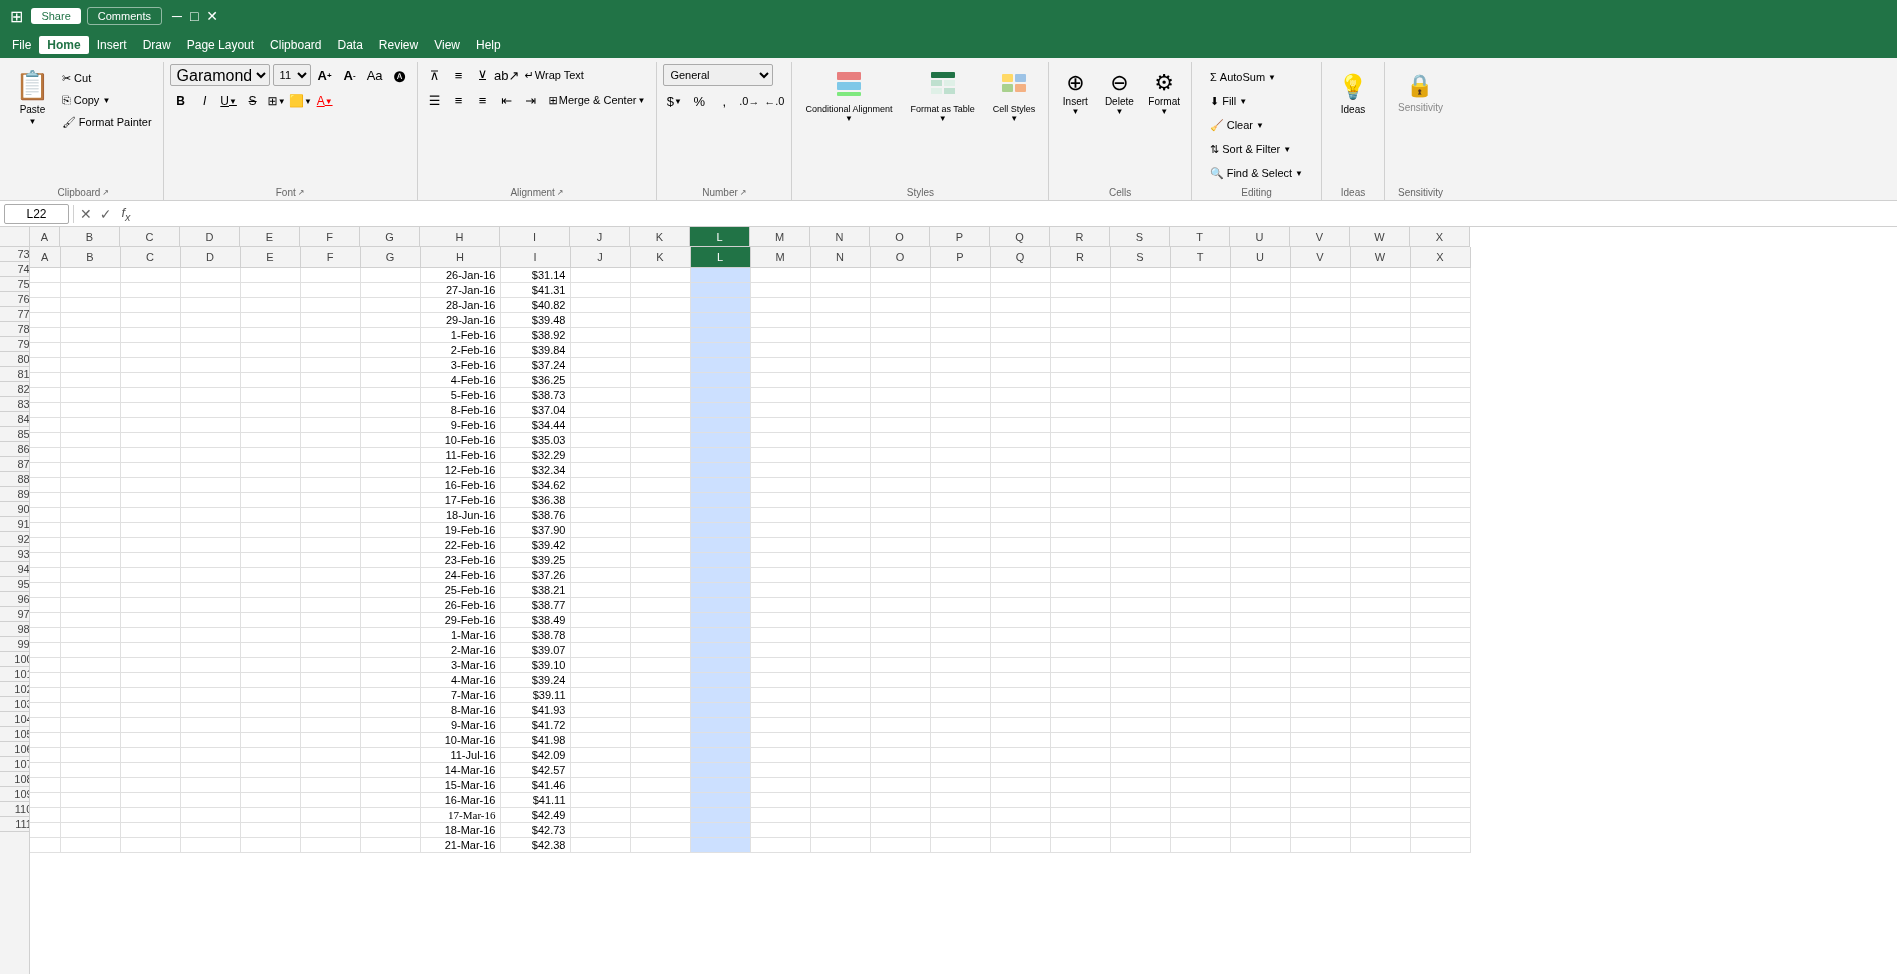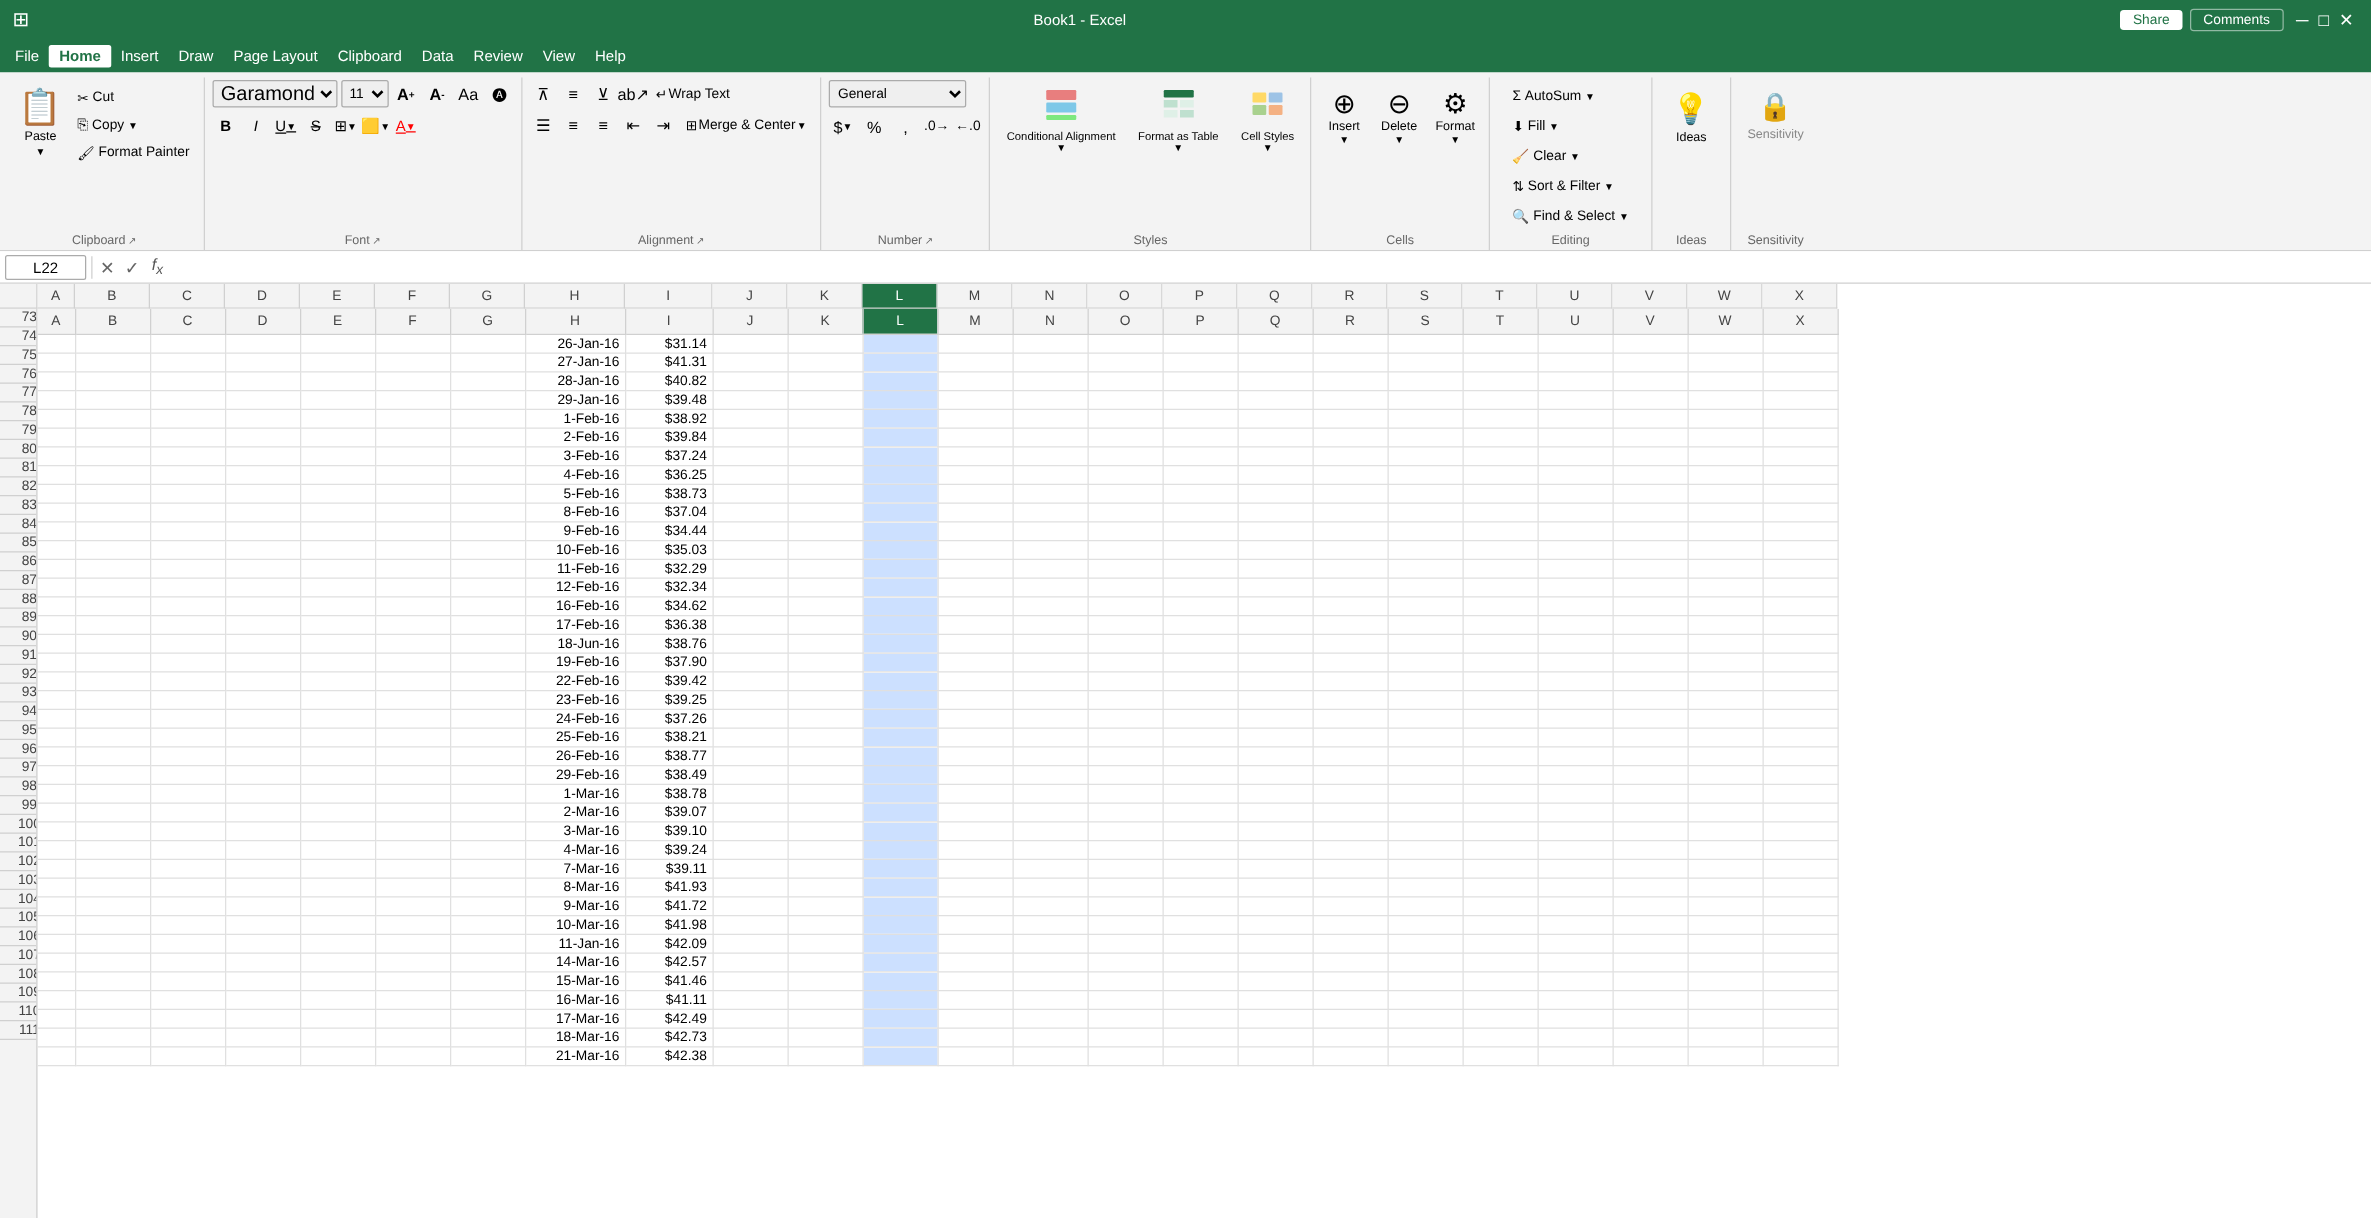--- a/index.html
+++ b/index.html
@@ -368,21 +368,20 @@
     .grid-table td.date-cell { text-align: right; }
     .grid-table td.money-cell { text-align: right; }
     .grid-table td.empty-cell { }
     .grid-table td.l-col { background: #cce0ff; }
   </style>
 </head>
 <body>
 
 <div class="title-bar">
   <span style="font-size:16px; margin-right:8px;">⊞</span>
-  <span style="flex:1;text-align:center;">Book1 - Excel</span>
   <button style="background:#fff;color:#217346;border:none;padding:2px 10px;border-radius:3px;font-size:11px;cursor:pointer;margin-right:6px;">Share</button>
   <button style="background:transparent;color:#fff;border:1px solid rgba(255,255,255,0.5);padding:2px 10px;border-radius:3px;font-size:11px;cursor:pointer;margin-right:6px;">Comments</button>
   <span style="font-size:14px;cursor:pointer;margin:0 4px;">─</span>
   <span style="font-size:14px;cursor:pointer;margin:0 4px;">□</span>
   <span style="font-size:14px;cursor:pointer;margin:0 4px;">✕</span>
 </div>
 
 <div class="menu-bar" id="menuBar">
     <span class="menu-item">File</span>
     <span class="menu-item active">Home</span>
@@ -1593,21 +1592,21 @@
                   <td class="empty-cell" style="width: 60px; min-width: 60px;"></td>
                 </tr>
                 <tr>
                   <td class="empty-cell" style="width: 30px; min-width: 30px;"></td>
                   <td class="empty-cell" style="width: 60px; min-width: 60px;"></td>
                   <td class="empty-cell" style="width: 60px; min-width: 60px;"></td>
                   <td class="empty-cell" style="width: 60px; min-width: 60px;"></td>
                   <td class="empty-cell" style="width: 60px; min-width: 60px;"></td>
                   <td class="empty-cell" style="width: 60px; min-width: 60px;"></td>
                   <td class="empty-cell" style="width: 60px; min-width: 60px;"></td>
-                  <td class="date-cell" style="width: 80px; min-width: 80px;">11-Jan-16</td>
+                  <td class="date-cell" style="width: 80px; min-width: 80px;">11-Jul-16</td>
                   <td class="money-cell" style="width: 70px; min-width: 70px;">$42.09</td>
                   <td class="empty-cell" style="width: 60px; min-width: 60px;"></td>
                   <td class="empty-cell" style="width: 60px; min-width: 60px;"></td>
                   <td class="l-col" style="width: 60px; min-width: 60px;"></td>
                   <td class="empty-cell" style="width: 60px; min-width: 60px;"></td>
                   <td class="empty-cell" style="width: 60px; min-width: 60px;"></td>
                   <td class="empty-cell" style="width: 60px; min-width: 60px;"></td>
                   <td class="empty-cell" style="width: 60px; min-width: 60px;"></td>
                   <td class="empty-cell" style="width: 60px; min-width: 60px;"></td>
                   <td class="empty-cell" style="width: 60px; min-width: 60px;"></td>
@@ -1697,21 +1696,21 @@
                   <td class="empty-cell" style="width: 60px; min-width: 60px;"></td>
                 </tr>
                 <tr>
                   <td class="empty-cell" style="width: 30px; min-width: 30px;"></td>
                   <td class="empty-cell" style="width: 60px; min-width: 60px;"></td>
                   <td class="empty-cell" style="width: 60px; min-width: 60px;"></td>
                   <td class="empty-cell" style="width: 60px; min-width: 60px;"></td>
                   <td class="empty-cell" style="width: 60px; min-width: 60px;"></td>
                   <td class="empty-cell" style="width: 60px; min-width: 60px;"></td>
                   <td class="empty-cell" style="width: 60px; min-width: 60px;"></td>
-                  <td class="date-cell" style="width: 80px; min-width: 80px;">17-Mar-16</td>
+                  <td class="date-cell" style="width: 80px; min-width: 80px; font-family: Liberation Serif, serif;">17-Mar-16</td>
                   <td class="money-cell" style="width: 70px; min-width: 70px;">$42.49</td>
                   <td class="empty-cell" style="width: 60px; min-width: 60px;"></td>
                   <td class="empty-cell" style="width: 60px; min-width: 60px;"></td>
                   <td class="l-col" style="width: 60px; min-width: 60px;"></td>
                   <td class="empty-cell" style="width: 60px; min-width: 60px;"></td>
                   <td class="empty-cell" style="width: 60px; min-width: 60px;"></td>
                   <td class="empty-cell" style="width: 60px; min-width: 60px;"></td>
                   <td class="empty-cell" style="width: 60px; min-width: 60px;"></td>
                   <td class="empty-cell" style="width: 60px; min-width: 60px;"></td>
                   <td class="empty-cell" style="width: 60px; min-width: 60px;"></td>

